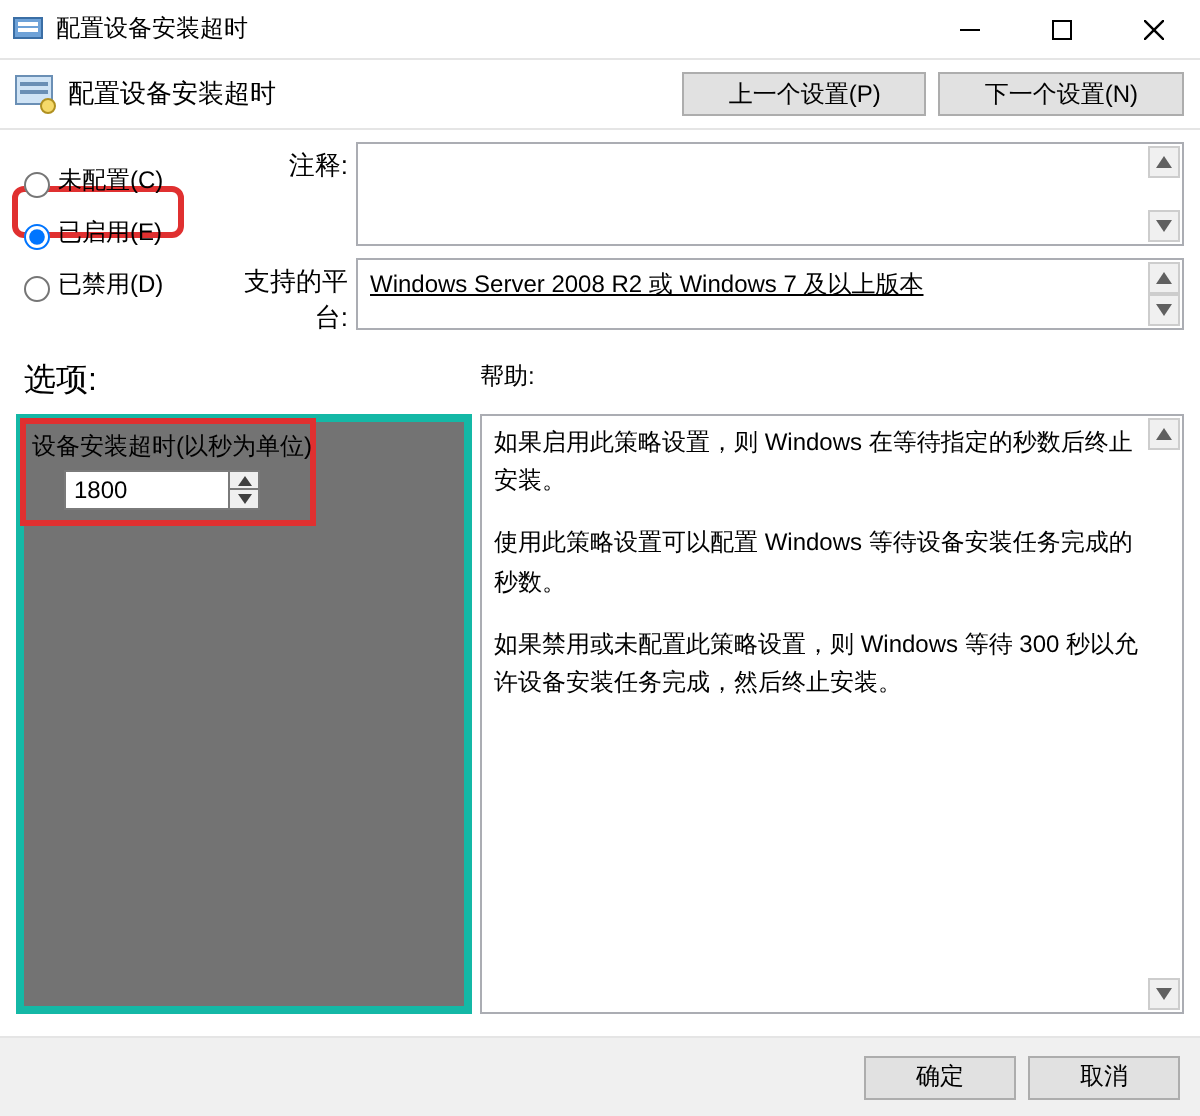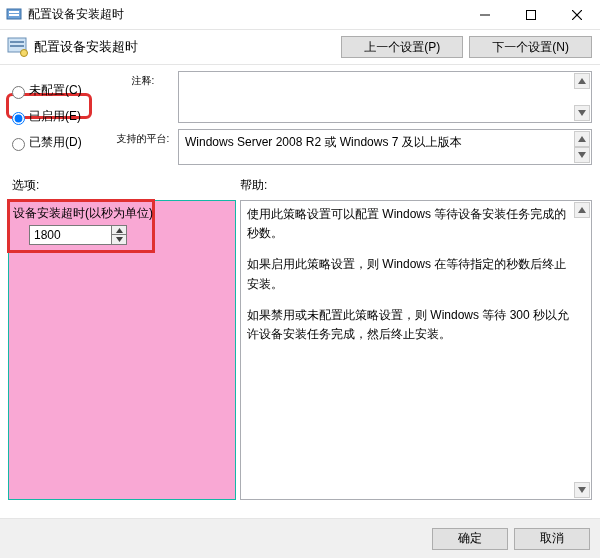--- a/index.html
+++ b/index.html
@@ -23,37 +23,37 @@
   
   .config-area { display: flex; padding: 6px 8px 4px 12px; }
   .radio-col { width: 100px; padding-top: 6px; }
   .radio-row { display: flex; align-items: flex-end; height: 22px; margin-bottom: 4px; position: relative; }
   .radio-row input[type=radio] { margin: 0 4px 0 0; width: 13px; height: 13px; }
   .radio-row label { font-size: 12px; white-space: nowrap; }
   .enabled-highlight { position: absolute; left: -6px; top: 22px; width: 86px; height: 26px; border: 3px solid #e03030; border-radius: 6px; pointer-events: none; }
 
   .fields-col { flex: 1; }
   .field-row { display: flex; margin-bottom: 6px; }
-  .field-row .lbl { width: 66px; text-align: center; padding-top: 3px; padding-right: 4px; font-size: 10px; }
-  .field-row .field { flex: 1; }
+  .field-row .lbl { width: 66px; text-align: right; padding-top: 3px; padding-right: 4px; font-size: 13px; }
+  .field-row .field { flex: 1; text-decoration: underline; }
   .sunken { border: 1px solid #abadb3; background: #fff; position: relative; }
   .sunken .scrollbtn { position: absolute; right: 1px; width: 16px; height: 16px; background: #f0f0f0; border: 1px solid #cdcdcd; display: flex; align-items: center; justify-content: center; }
   .sunken .scrollbtn.top { top: 1px; }
   .sunken .scrollbtn.bot { bottom: 1px; }
   .comment-box { height: 52px; }
   .platform-box { height: 36px; padding: 4px 22px 4px 6px; font-size: 12px; color: #000; }
 
   
   .midlabels { display: flex; padding: 2px 8px 4px 12px; }
-  .midlabels .left { width: 228px; font-size: 12px; }
+  .midlabels .left { width: 228px; font-size: 16px; }
   .midlabels .right { flex: 1; font-size: 12px; }
 
   
   .panes { display: flex; padding: 2px 8px 6px 8px; gap: 4px; }
-  .pane-left { width: 228px; border: 1px solid #14b8a6; background: #f9a8d4; position: relative; height: 300px; }
+  .pane-left { width: 228px; border: 4px solid #14b8a6; background: #737373; position: relative; height: 300px; }
   .pane-right { flex: 1; border: 1px solid #abadb3; background: #fff; position: relative; padding: 4px 20px 4px 6px; height: 300px; font-size: 12px; line-height: 1.6; }
   .pane-right .scrollbtn { position: absolute; right: 1px; width: 16px; height: 16px; background: #f0f0f0; border: 1px solid #cdcdcd; display: flex; align-items: center; justify-content: center; }
   .pane-right .scrollbtn.top { top: 1px; }
   .pane-right .scrollbtn.bot { bottom: 1px; }
 
   .left-highlight { position: absolute; left: -2px; top: -2px; width: 148px; height: 54px; border: 3px solid #e03030; pointer-events: none; }
   .opt-label { position: absolute; left: 4px; top: 4px; font-size: 12px; }
   .spinner-wrap { position: absolute; left: 20px; top: 24px; display: flex; }
   .spinner-input { width: 82px; height: 20px; border: 1px solid #7a7a7a; border-right: none; padding: 0 4px; font-size: 12px; outline: none; }
   .spinner-btns { display: flex; flex-direction: column; border: 1px solid #7a7a7a; }
@@ -190,22 +190,22 @@
           </div>
         <div>
             <svg width="7" height="5">
               <polygon points="0,0 7,0 3.5,5" fill="#404040"></polygon>
             </svg>
           </div>
       </div>
     </div>
   </div>
   <div class="pane-right">
+    <p class="help-p">如果启用此策略设置，则 Windows 在等待指定的秒数后终止安装。</p>
     <p class="help-p">使用此策略设置可以配置 Windows 等待设备安装任务完成的秒数。</p>
-    <p class="help-p">如果启用此策略设置，则 Windows 在等待指定的秒数后终止安装。</p>
     <p class="help-p">如果禁用或未配置此策略设置，则 Windows 等待 300 秒以允许设备安装任务完成，然后终止安装。</p>
     <div class="scrollbtn top">
         <svg width="8" height="6">
           <polygon points="4,0 8,6 0,6" fill="#606060"></polygon>
         </svg>
       </div>
     <div class="scrollbtn bot">
         <svg width="8" height="6">
           <polygon points="0,0 8,0 4,6" fill="#606060"></polygon>
         </svg>

